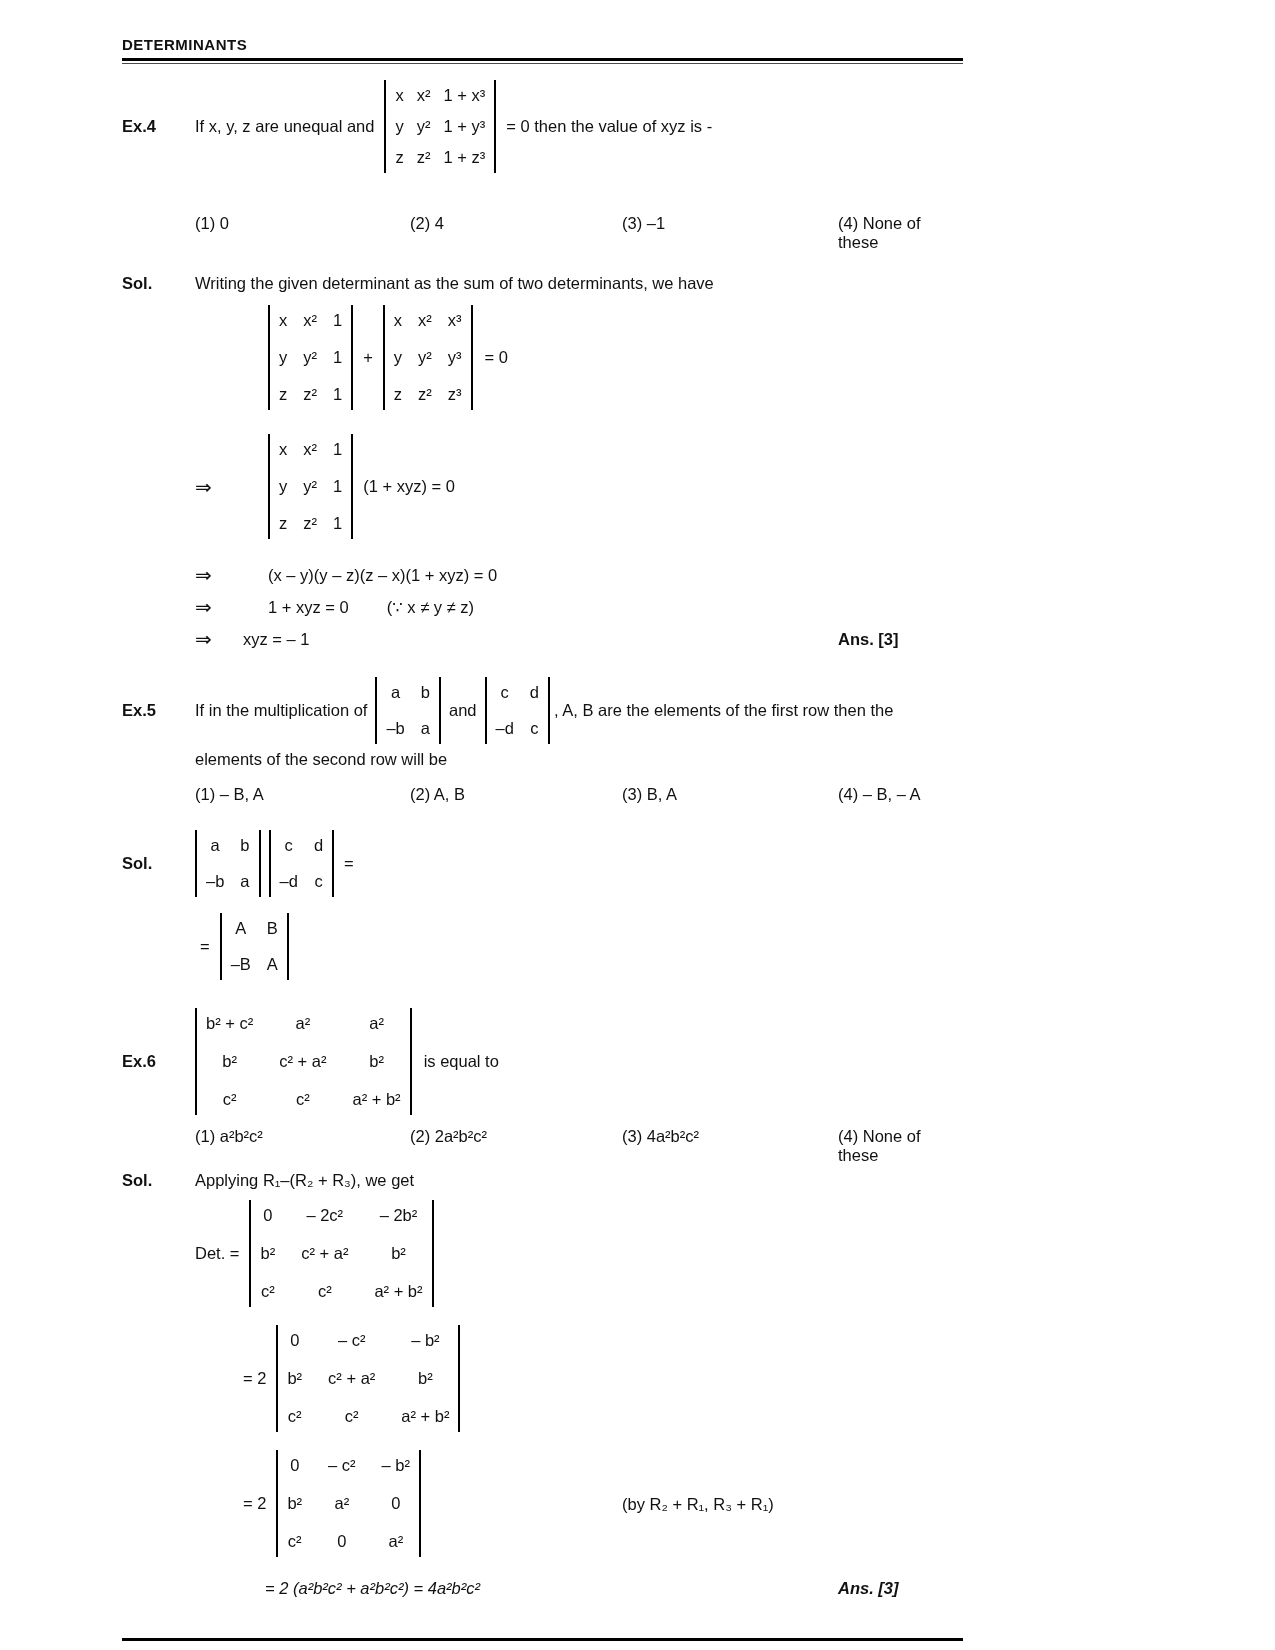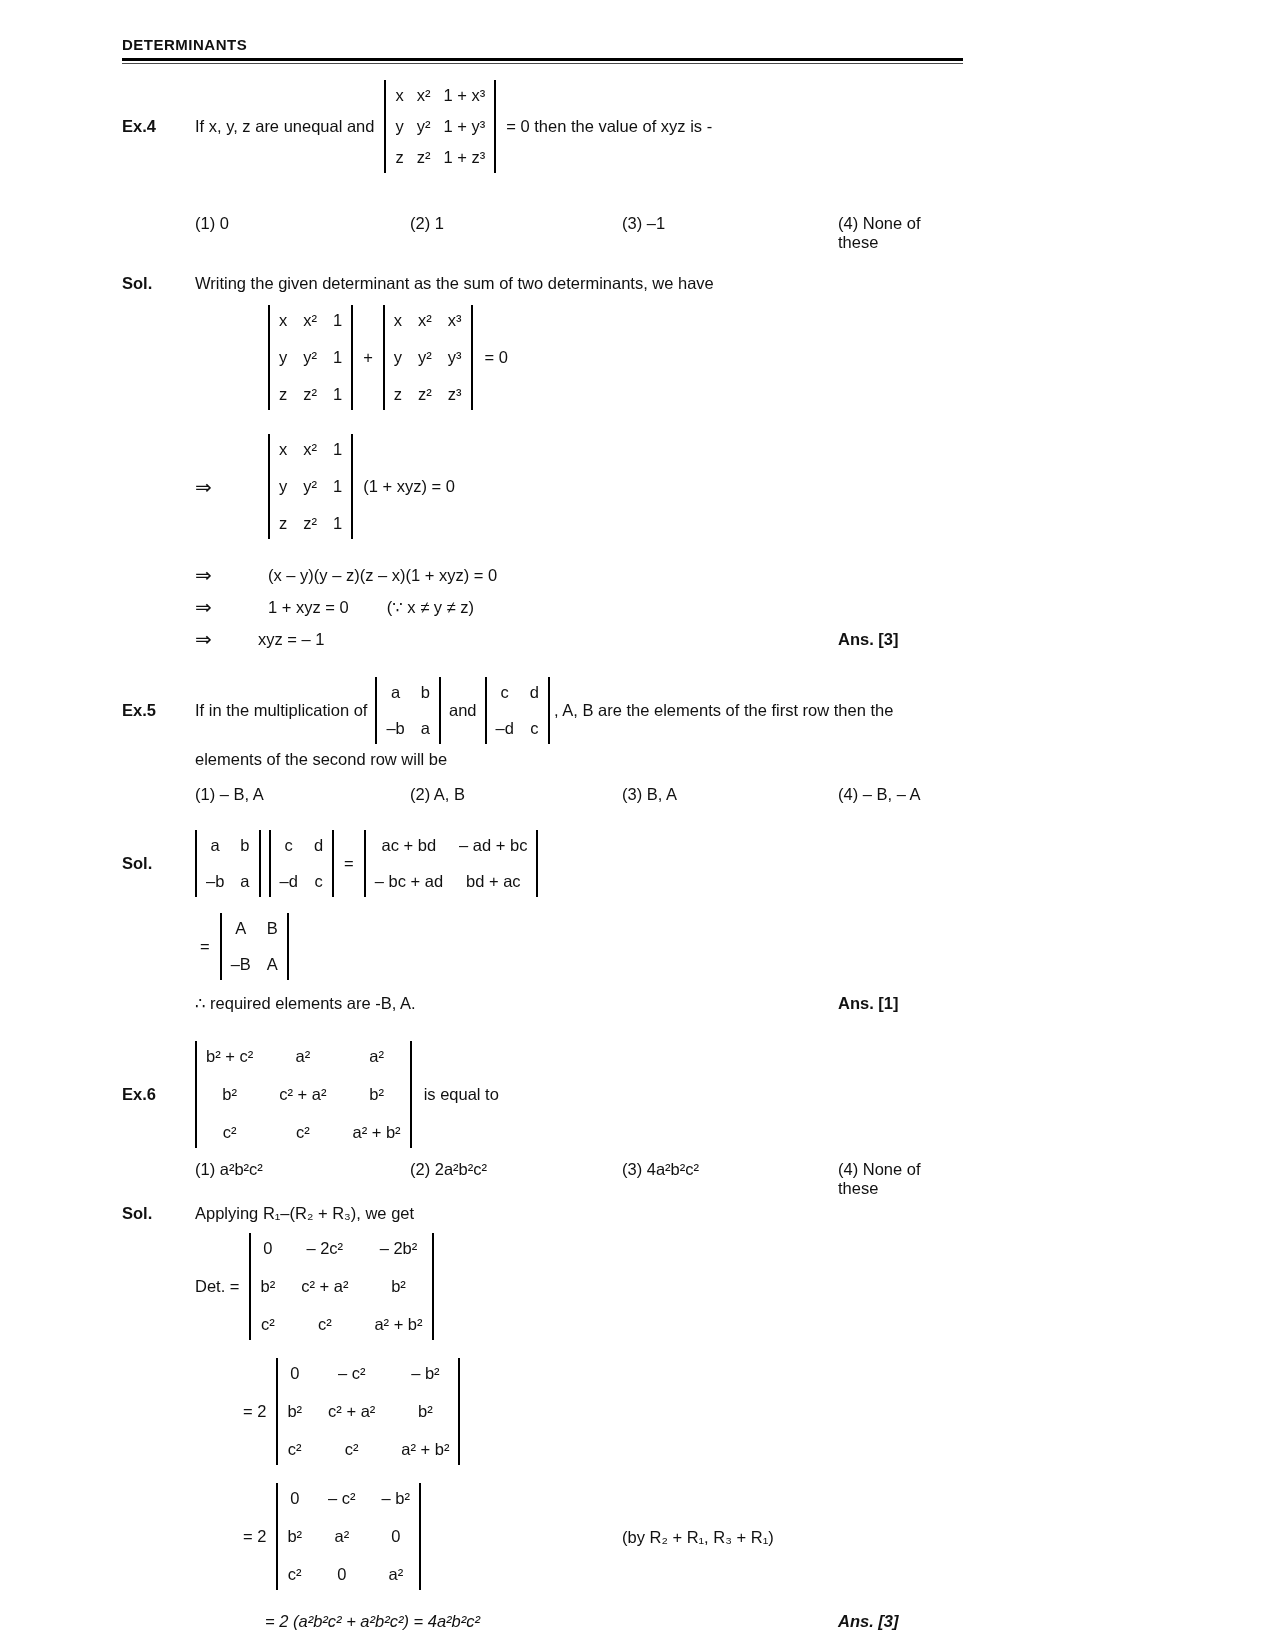--- a/index.html
+++ b/index.html
@@ -143,21 +143,21 @@
           <div>1 + z³</div>
         </div>
     </div>
     <div class="qtext gap10">= 0 then the value of xyz is -</div>
   </div>
 
   <div class="row r-opt4">
     <div class="spacer73"></div>
     <div class="opt-grid">
       <span>(1) 0</span>
-      <span>(2) 1</span>
+      <span>(2) 4</span>
       <span>(3) –1</span>
       <span>(4) None of these</span>
     </div>
   </div>
 
   <div class="row r-solintro">
     <div class="label">Sol.</div>
     <div class="qtext">Writing the given determinant as the sum of two determinants, we have</div>
   </div>
 
@@ -221,21 +221,21 @@
   <div class="row r-line3">
     <div class="spacer73"></div>
     <div class="imp">⇒</div>
     <div style="margin-left:49px">1 + xyz = 0</div>
     <div class="m-note">(∵ x ≠ y ≠ z)</div>
   </div>
 
   <div class="row r-line4">
     <div class="spacer73"></div>
     <div class="imp">⇒</div>
-    <div style="margin-left:39px">xyz = – 1</div>
+    <div style="margin-left:24px">xyz = – 1</div>
     <div class="ans">Ans. [3]</div>
   </div>
 
   <div class="row r-ex5">
     <div class="label">Ex.5</div>
     <div class="qtext">If in the multiplication of</div>
     <div class="det det-2 gap8">
       <div class="det-grid" style="grid-template-columns: repeat(2, auto);">
           <div>a</div>
           <div>b</div>
@@ -282,48 +282,35 @@
     </div>
     <div class="det det-2 gap8">
       <div class="det-grid" style="grid-template-columns: repeat(2, auto);">
           <div>c</div>
           <div>d</div>
           <div>–d</div>
           <div>c</div>
         </div>
     </div>
     <div class="gap10">=</div>
-    <div class="det det-2 gap10">
-      <div class="det-grid" style="grid-template-columns: repeat(2, auto);">
-          <div>ac + bd</div>
-          <div>– ad + bc</div>
-          <div>– bc + ad</div>
-          <div>bd + ac</div>
-        </div>
-    </div>
   </div>
 
   <div class="row r-eq2">
     <div class="spacer73"></div>
     <div style="margin-left:5px">=</div>
     <div class="det det-2 gap10">
       <div class="det-grid" style="grid-template-columns: repeat(2, auto);">
           <div>A</div>
           <div>B</div>
           <div>–B</div>
           <div>A</div>
         </div>
     </div>
   </div>
 
-  <div class="row r-concl">
-    <div class="spacer73"></div>
-    <div>∴ required elements are -B, A.</div>
-    <div class="ans">Ans. [1]</div>
-  </div>
 
   <div class="row r-ex6">
     <div class="label">Ex.6</div>
     <div class="det det-w">
       <div class="det-grid" style="grid-template-columns: repeat(3, auto);">
           <div>b² + c²</div>
           <div>a²</div>
           <div>a²</div>
           <div>b²</div>
           <div>c² + a²</div>

